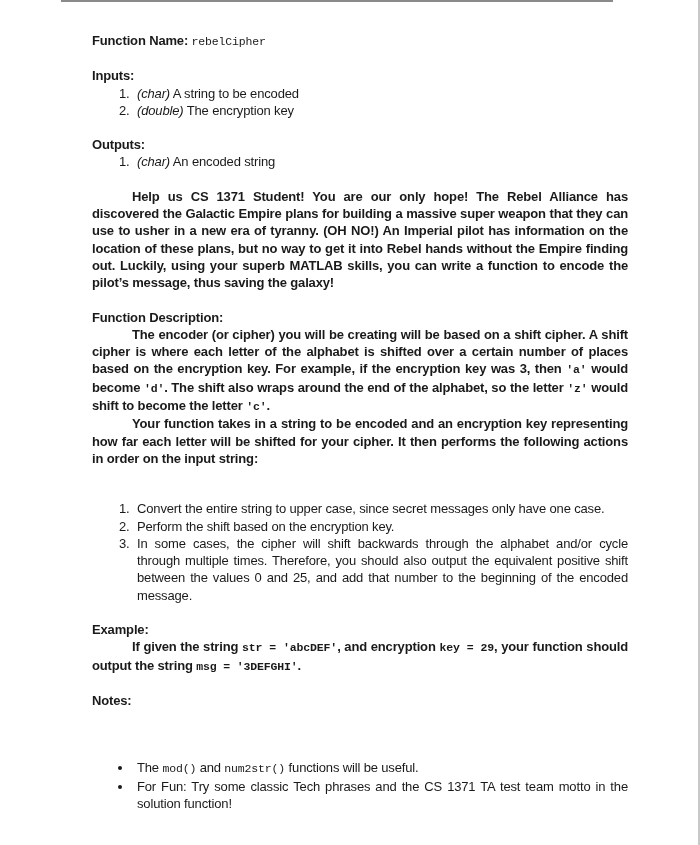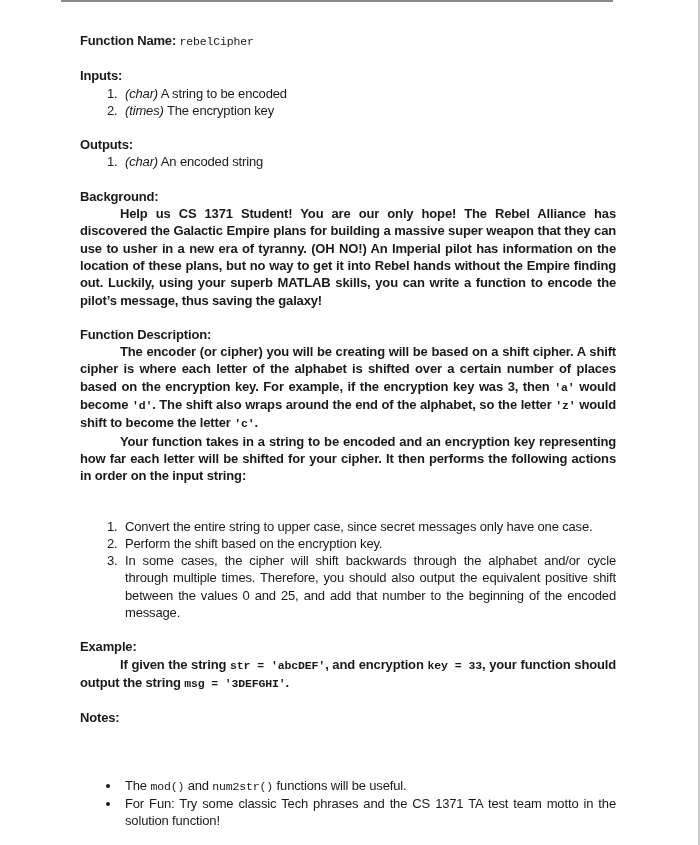--- a/index.html
+++ b/index.html
@@ -3,21 +3,21 @@
   <meta charset="utf-8">
   <style>
     html, body { margin: 0; padding: 0; }
     body {
       width: 700px; height: 845px; background: #ffffff; position: relative; overflow: hidden;
       font-family: "Liberation Sans", sans-serif; color: #1a1a1a;
     }
     .top-rule { position: absolute; left: 61px; top: 0; width: 552px; height: 2px; background: #8a8a8a; }
     .right-edge { position: absolute; right: 0; top: 0; width: 2px; height: 845px; background: #c8c8c8; }
     .doc {
-      position: absolute; left: 80px; top: 32px; width: 536px;
+      position: absolute; left: 92px; top: 32px; width: 536px;
       font-size: 13px; line-height: 17.3px; letter-spacing: -0.15px;
     }
     .heading { font-weight: bold; }
     .mono { font-family: "Liberation Mono", monospace; font-size: 11.5px; }
     .gap { height: 17px; }
     .para { text-align: justify; text-indent: 40px; font-weight: bold; }
     ol, ul { margin: 0; padding-left: 41px; }
     ol li { padding-left: 4px; }
     ul li { padding-left: 4px; list-style: disc; }
     .just { text-align: justify; margin-top: 33px; }
@@ -33,46 +33,45 @@
 
   <div>
     <span class="heading">Function Name:</span>
     <span class="mono">rebelCipher</span>
   </div>
   <div class="gap"></div>
 
   <div class="heading">Inputs:</div>
   <ol>
     <li><em>(char)</em> <span>A string to be encoded</span></li>
-    <li><em>(times)</em> <span>The encryption key</span></li>
+    <li><em>(double)</em> <span>The encryption key</span></li>
   </ol>
   <div class="gap"></div>
 
   <div class="heading">Outputs:</div>
   <ol>
     <li><em>(char)</em> <span>An encoded string</span></li>
   </ol>
   <div class="gap"></div>
 
-  <div class="heading">Background:</div>
   <div class="para">Help us CS 1371 Student! You are our only hope! The Rebel Alliance has discovered the Galactic Empire plans for building a massive super weapon that they can use to usher in a new era of tyranny. (OH NO!) An Imperial pilot has information on the location of these plans, but no way to get it into Rebel hands without the Empire finding out. Luckily, using your superb MATLAB skills, you can write a function to encode the pilot’s message, thus saving the galaxy!</div>
   <div class="gap"></div>
 
   <div class="heading">Function Description:</div>
   <div class="para"><span>The encoder (or cipher) you will be creating will be based on a shift cipher. A shift cipher is where each letter of the alphabet is shifted over a certain number of places based on the encryption key. For example, if the encryption key was 3, then </span><span class="mono">'a'</span><span> would become </span><span class="mono">'d'</span><span>.  The shift also wraps around the end of the alphabet, so the letter </span><span class="mono">'z'</span><span> would shift to become the letter </span><span class="mono">'c'</span><span>.</span></div>
   <div class="para">Your function takes in a string to be encoded and an encryption key representing how far each letter will be shifted for your cipher. It then performs the following actions in order on the input string:</div>
   <ol class="just">
     <li>Convert the entire string to upper case, since secret messages only have one case.</li>
     <li>Perform the shift based on the encryption key.</li>
     <li>In some cases, the cipher will shift backwards through the alphabet and/or cycle through multiple times. Therefore, you should also output the equivalent positive shift between the values 0 and 25, and add that number to the beginning of the encoded message.</li>
   </ol>
   <div class="gap"></div>
 
   <div class="heading">Example:</div>
-  <div class="para"><span>If given the string </span><span class="mono">str = 'abcDEF'</span><span>, and encryption </span><span class="mono">key = 33</span><span>, your function should output the string </span><span class="mono">msg = '3DEFGHI'</span><span>.</span></div>
+  <div class="para"><span>If given the string </span><span class="mono">str = 'abcDEF'</span><span>, and encryption </span><span class="mono">key = 29</span><span>, your function should output the string </span><span class="mono">msg = '3DEFGHI'</span><span>.</span></div>
   <div class="gap"></div>
 
   <div class="heading">Notes:</div>
   <div class="gap"></div>
 
   <ul class="just">
     <li><span>The </span><span class="mono">mod()</span><span> and </span><span class="mono">num2str()</span><span> functions will be useful.</span></li>
     <li>For Fun: Try some classic Tech phrases and the CS 1371 TA test team motto in the solution function!</li>
   </ul>
 

